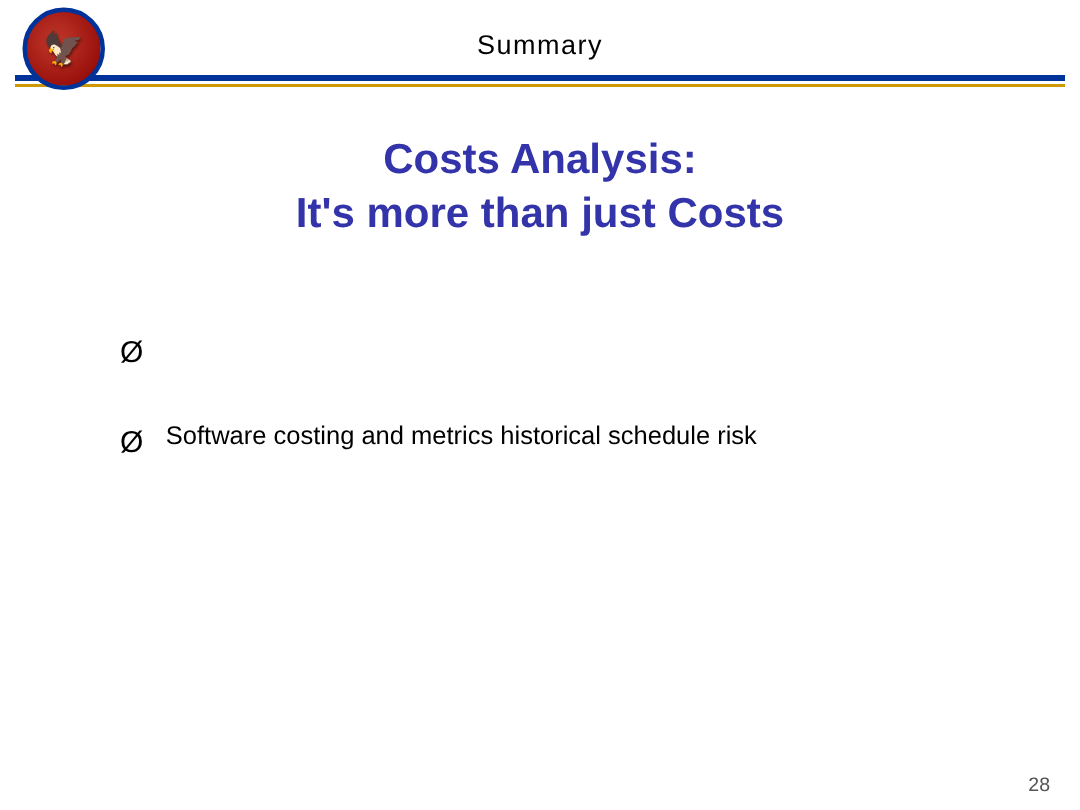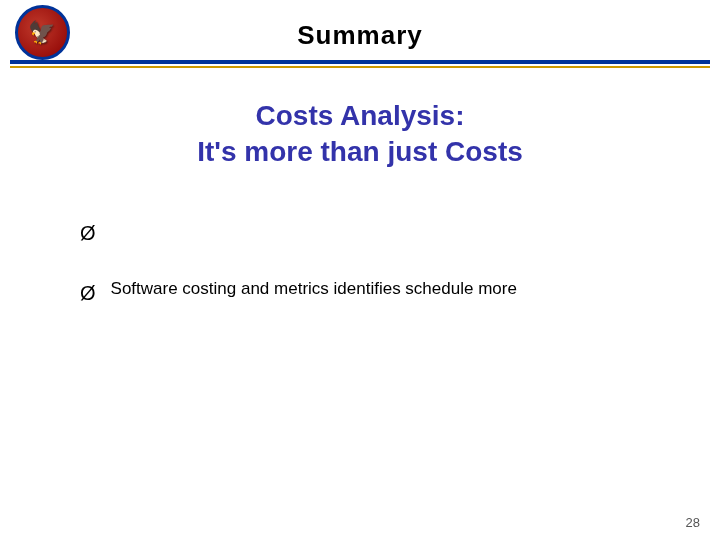--- a/index.html
+++ b/index.html
@@ -60,22 +60,22 @@
       text-shadow: 1px 1px 2px rgba(0,0,0,0.5);
     }
 
     .title-area {
       flex: 1;
       text-align: center;
       padding-top: 10px;
     }
 
     .page-title {
-      font-size: 26px;
-      font-weight: bold;
+      font-size: 18px;
+      font-weight: normal;
       color: #000000;
       letter-spacing: 1px;
     }
 
     
     .divider-container {
       padding: 0 10px;
       margin-top: 4px;
     }
 
@@ -93,21 +93,21 @@
     
     .main-content {
       flex: 1;
       padding: 30px 80px 20px 80px;
       display: flex;
       flex-direction: column;
     }
 
     .subtitle {
       text-align: center;
-      margin-bottom: 30px;
+      margin-bottom: 42px;
     }
 
     .subtitle-line1 {
       font-size: 28px;
       font-weight: bold;
       color: #3333aa;
       line-height: 1.3;
     }
 
     .subtitle-line2 {
@@ -183,21 +183,21 @@
       <div class="subtitle-line1">Costs Analysis:</div>
       <div class="subtitle-line2">It's more than just Costs</div>
     </div>
 
     <ul class="bullet-list">
       <li class="bullet-item">
         <span class="bullet-symbol">Ø</span>
       </li>
       <li class="bullet-item">
         <span class="bullet-symbol">Ø</span>
-        <span class="bullet-text">Software costing and metrics identifies schedule more</span>
+        <span class="bullet-text">Software costing and metrics historical schedule risk</span>
       </li>
     </ul>
 
   </div>
 
   <div class="footer">
     <span class="page-number">28</span>
   </div>
 
 </div>

